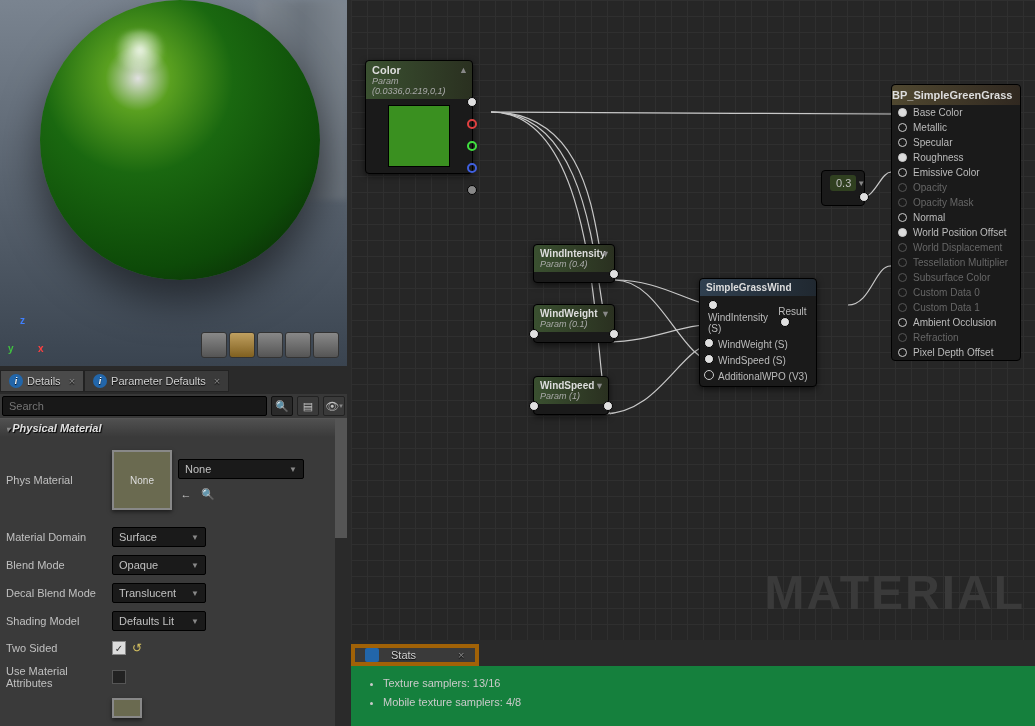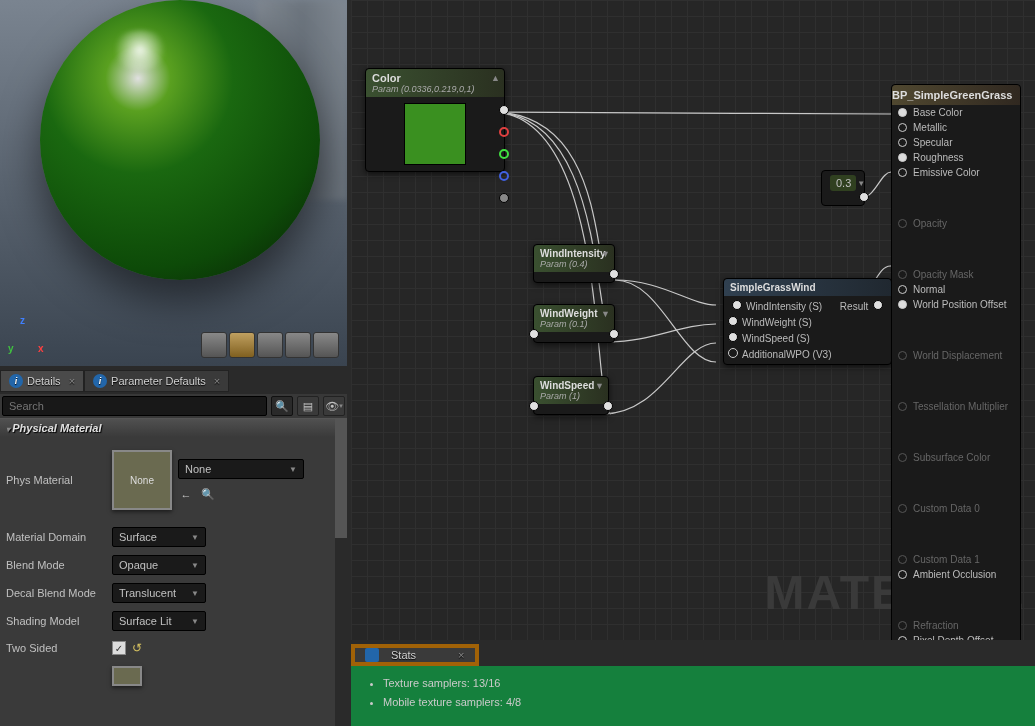--- a/index.html
+++ b/index.html
@@ -75,21 +75,21 @@
 .pin.white{background:#e0e0e0;} .pin.red{background:#e04040;border:2px solid #e04040;background:transparent;} .pin.green{background:#40e040;border:2px solid #40e040;background:transparent;} .pin.blue{background:#4060e0;border:2px solid #4060e0;background:transparent;} .pin.grey{background:#888;}
 .pin.out{position:absolute;right:-5px;}
 .pin.in{position:absolute;left:-5px;}
 .pin.solid{background:#e0e0e0;}
 .pin-label{color:#bbb;font-size:10px;padding:2px 4px;}
 
 
 .output-node { position:absolute; right:14px; top:84px; width:130px; background:#1a1a1a; border:1px solid #000; border-radius:4px;}
 .output-header { background:linear-gradient(90deg,#504830,#302820); padding:4px 0; font-size:11px; font-weight:bold; color:#ddd; border-radius:4px 4px 0 0;}
 .output-row { display:flex; align-items:center; gap:6px; padding:2px 6px; color:#bbb; font-size:10px; position:relative;}
-.output-row.dimmed { color:#666;margin-top:36px; }
+.output-row.dimmed { color:#666; }
 .out-pin { width:9px; height:9px; border-radius:50%; border:1.5px solid #ccc; }
 .out-pin.solid { background:#ddd; }
 .out-pin.dimmed { border-color:#555;}
 
 
 .const-node { position:absolute; background:#1a1a1a; border:1px solid #000; border-radius:4px; padding:4px 8px;}
 .const-header { background:#304020; padding:2px 6px; display:flex; align-items:center; gap:6px; border-radius:3px;}
 
 
 svg.wires { position:absolute; left:0; top:0; width:684px; height:640px; pointer-events:none;}
@@ -182,29 +182,35 @@
   <div class="prop-row">
     <div class="prop-label">Decal Blend Mode</div>
     <div class="dropdown">
         <span>Translucent</span>
         <span class="dd-arrow">▼</span>
       </div>
   </div>
   <div class="prop-row">
     <div class="prop-label">Shading Model</div>
     <div class="dropdown">
-        <span>Surface Lit</span>
+        <span>Defaults Lit</span>
         <span class="dd-arrow">▼</span>
       </div>
   </div>
   <div class="prop-row">
     <div class="prop-label">Two Sided</div>
     <div class="prop-val">
         <span class="checkbox">✓</span>
         <span class="reset-arrow">↺</span>
+      </div>
+  </div>
+  <div class="prop-row">
+    <div class="prop-label">Use Material Attributes</div>
+    <div class="prop-val">
+        <span class="checkbox" style="background:#222;border-color:#555"></span>
       </div>
   </div>
   <div class="prop-row" style="height:30px">
     <div class="prop-label"></div>
     <div class="prop-val">
         <div class="thumb" style="width:30px;height:20px"></div>
       </div>
   </div>
 </div>
 <div class="scrollbar">
@@ -220,21 +226,21 @@
     <path class="wire" d="M140,112 C260,112 240,340 264,342"></path>
     <path class="wire" d="M140,112 C260,112 240,410 260,414"></path>
     <path class="wire" d="M264,280 C310,280 340,305 365,305"></path>
     <path class="wire" d="M264,280 C310,280 330,362 365,362"></path>
     <path class="wire" d="M258,342 C300,342 330,324 365,324"></path>
     <path class="wire" d="M252,414 C310,414 330,343 365,343"></path>
     <path class="wire" d="M497,305 C520,305 524,265 540,266"></path>
     <path class="wire" d="M510,198 C524,198 530,172 540,172"></path>
   </svg>
 
-  <div class="node" style="left:14px;top:68px;width:140px">
+  <div class="node" style="left:14px;top:60px;width:108px">
     <div class="node-header">
       <div class="node-title">Color</div>
       <div class="node-sub">Param (0.0336,0.219,0,1)</div>
       <div class="node-collapse">▲</div>
     </div>
     <div class="node-body">
         <div class="swatch"></div>
       </div>
     <div class="pin-col">
       <div class="pin white"></div>
@@ -279,21 +285,21 @@
 
   <div class="const-node" style="left:470px;top:170px;width:44px">
     <div class="const-header">
       <span>0.3</span>
       <span style="font-size:8px;color:#888">▼</span>
     </div>
     <div style="height:10px"></div>
     <div class="pin white solid out" style="bottom:3px"></div>
   </div>
 
-  <div class="node" style="left:372px;top:278px;width:169px">
+  <div class="node" style="left:348px;top:278px;width:118px">
     <div class="node-header blue">
       <div class="node-title" style="font-size:10px">SimpleGrassWind</div>
     </div>
     <div class="node-body" style="padding:2px 0">
       <div style="display:flex;justify-content:space-between;align-items:center;padding:0 4px">
         <span class="pin-label"><span class="pin white solid" style="display:inline-block;position:static;margin-right:4px"></span><span>WindIntensity (S)</span></span>
         <span class="pin-label"><span>Result</span> <span class="pin white solid" style="display:inline-block;position:static;margin-left:2px"></span></span>
       </div>
       <div class="pin-label"><span class="pin white solid" style="display:inline-block;position:static;margin-right:4px"></span><span>WindWeight (S)</span></div>
       <div class="pin-label"><span class="pin white solid" style="display:inline-block;position:static;margin-right:4px"></span><span>WindSpeed (S)</span></div>

